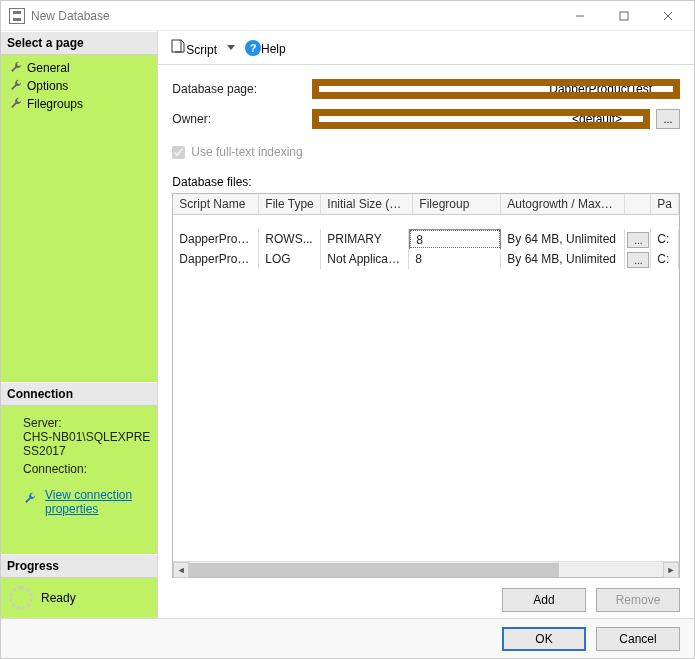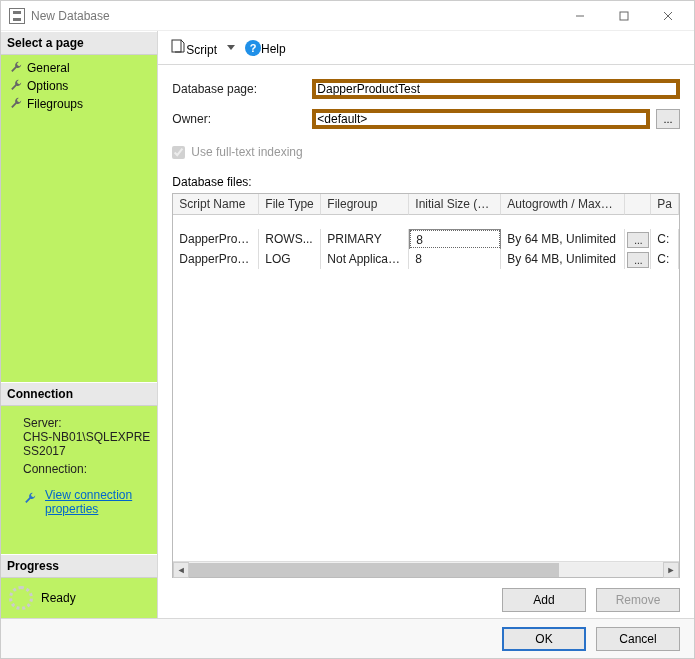--- a/index.html
+++ b/index.html
@@ -113,24 +113,25 @@
       flex: 1;
       padding: 14px 14px 6px 14px;
       background: #fff;
       display: flex;
       flex-direction: column;
     }
     .form-row { display: flex; align-items: center; margin-bottom: 10px; }
     .form-label { width: 140px; color: #222; }
     .form-input {
       flex: 1;
-      border: 4px solid #a16207;
-      padding: 2px 1px;
+      border: 7px solid #a16207;
+      padding: 2px 21px;
       font: inherit;
       height: 20px;
+      text-align: right;
     }
     .ellipsis-btn {
       width: 24px; height: 20px;
       border: 1px solid #aaa;
       background: #e8e8e8;
       margin-left: 6px;
       display: flex; align-items: center; justify-content: center;
       font-size: 11px;
     }
     .checkbox-row { display: flex; align-items: center; margin: 6px 0 16px 0; color: #999; }
@@ -326,22 +327,22 @@
       <div class="checkbox-row">
         <input type="checkbox" checked="" disabled="" style="">
         <span>Use full-text indexing</span>
       </div>
 
       <div class="dbfiles-label">Database files:</div>
       <div class="table-wrap">
         <div class="table-head">
           <div class="th col-name">Script Name</div>
           <div class="th col-type">File Type</div>
+          <div class="th col-size">Initial Size (MB)</div>
           <div class="th col-fg">Filegroup</div>
-          <div class="th col-size">Initial Size (MB)</div>
           <div class="th col-grow">Autogrowth / Maxsize</div>
           <div class="th col-elp"></div>
           <div class="th col-path">Pa</div>
         </div>
         <div class="tbody">
           <div class="trow">
             <div class="td col-name">DapperProd...</div>
             <div class="td col-type">ROWS...</div>
             <div class="td col-fg">PRIMARY</div>
             <div class="td col-size cell-selected">8</div>

